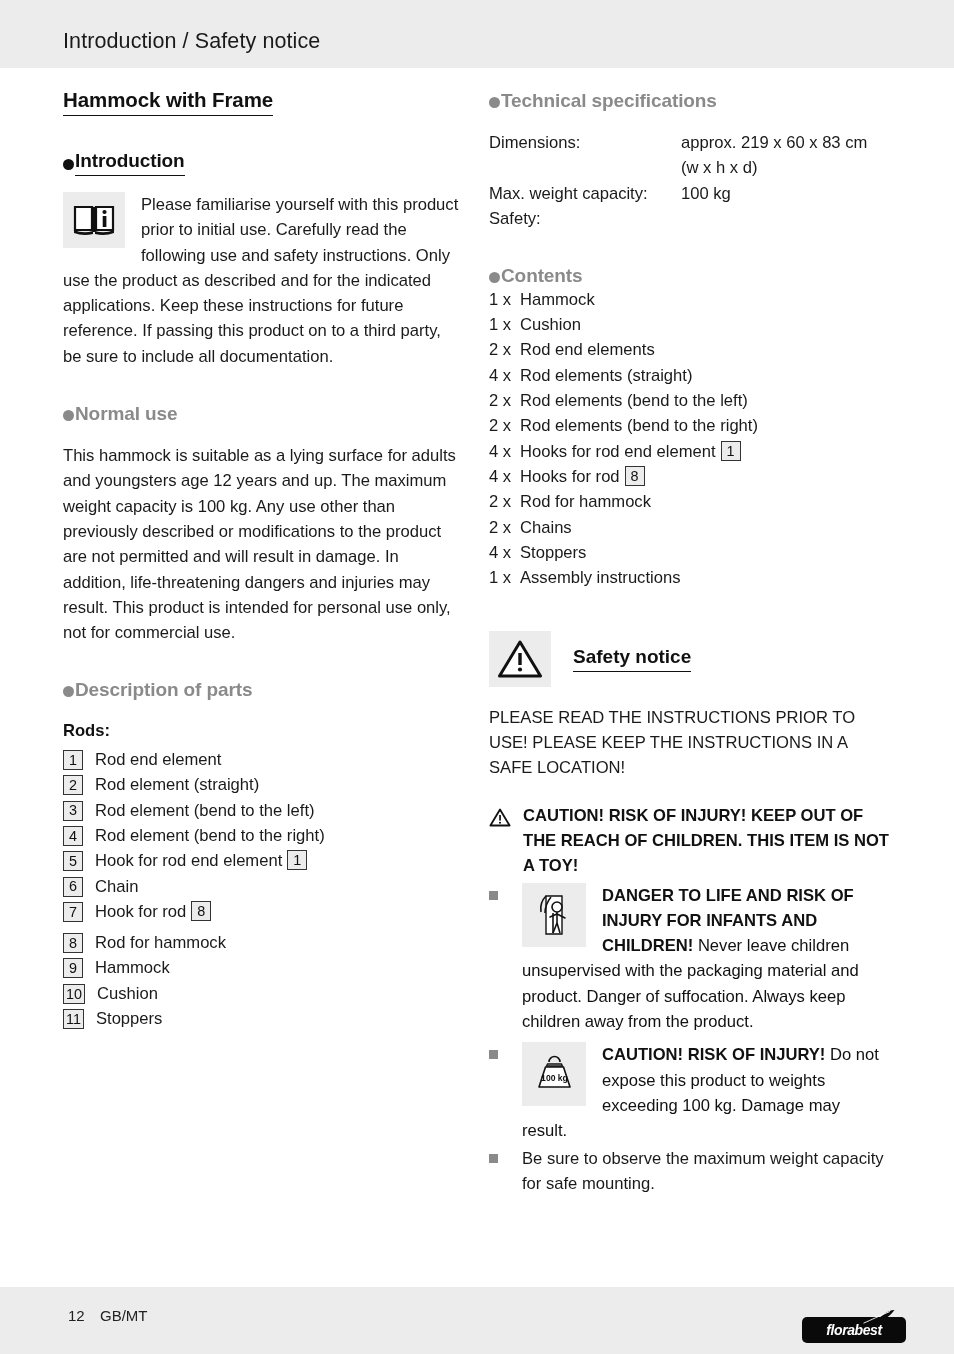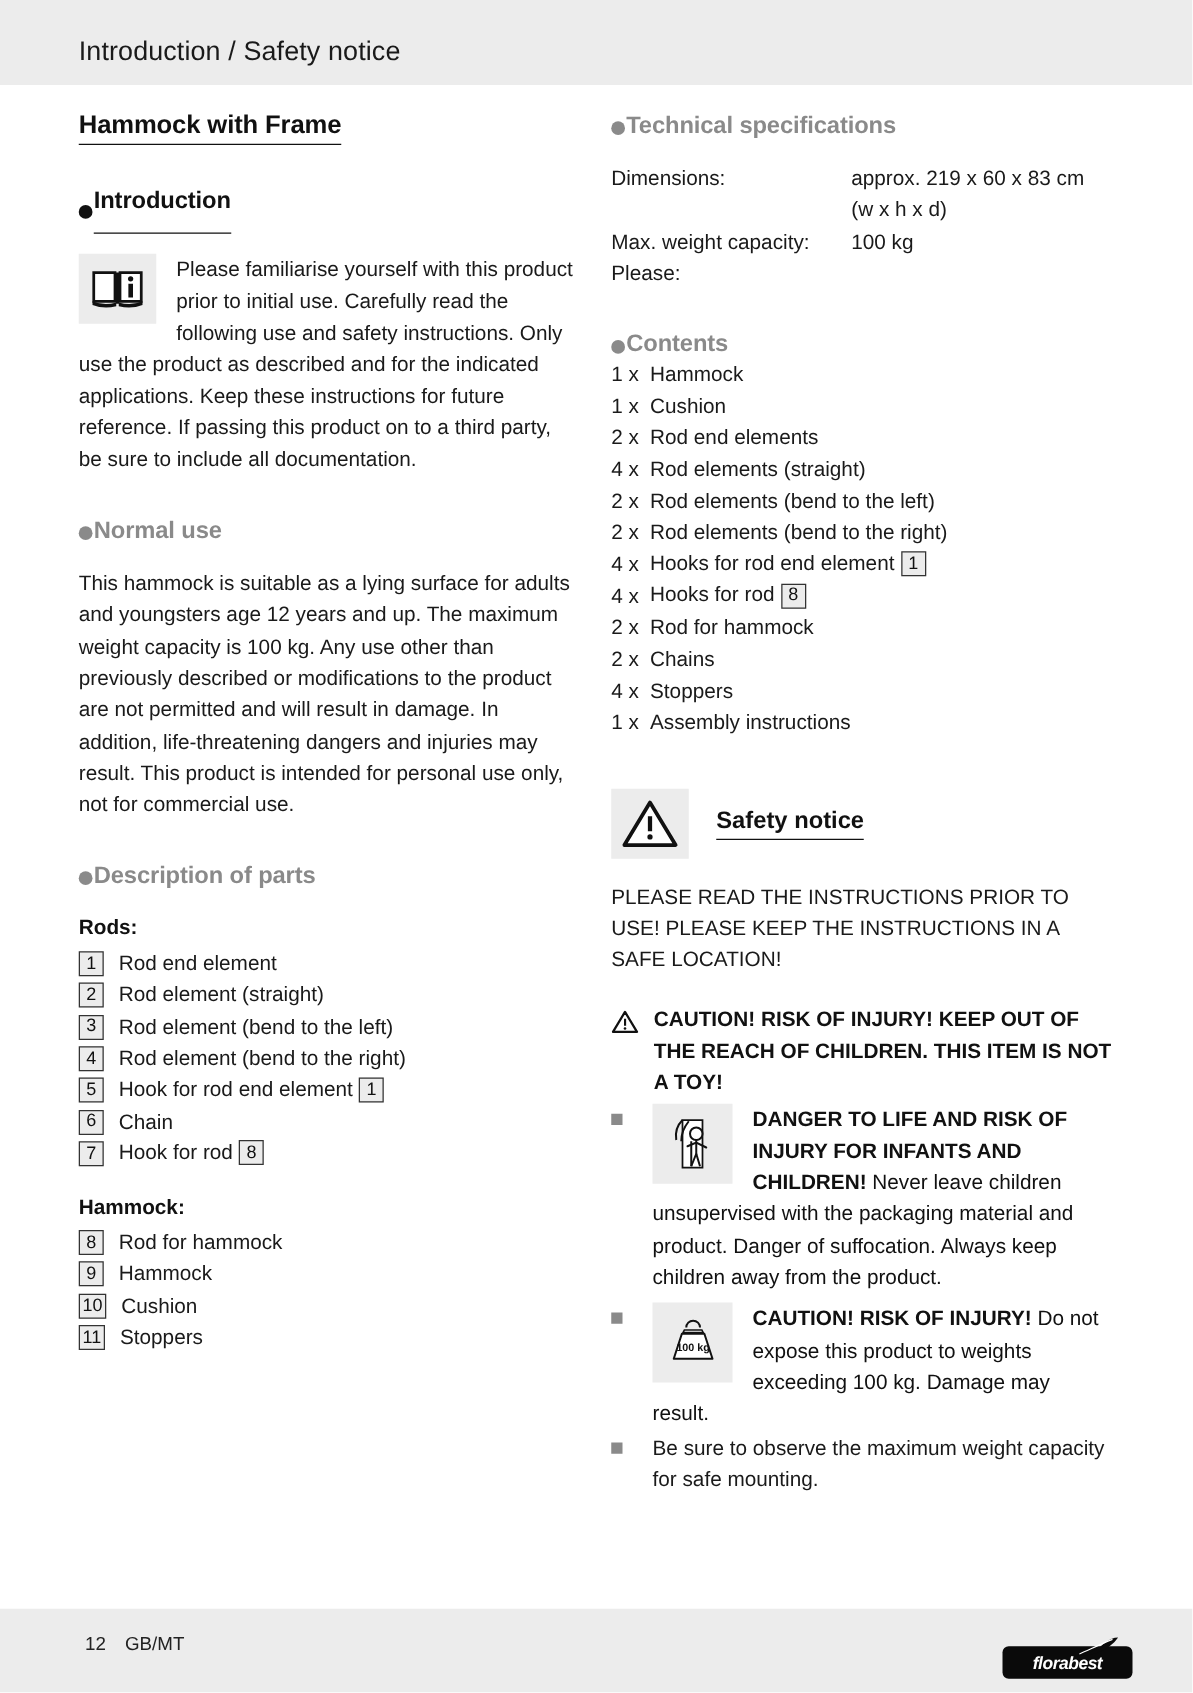--- a/index.html
+++ b/index.html
@@ -82,21 +82,21 @@
   .section-head.dark .bullet-dot { background: #111; }
   .section-title {
     font-size: 19px;
     font-weight: bold;
     color: #8a8a8a;
     letter-spacing: -0.1px;
   }
   .section-head.dark .section-title {
     color: #111;
     border-bottom: 1.6px solid #111;
-    padding-bottom: 14px;
+    padding-bottom: 3px;
   }
 
   
   .body-text {
     font-size: 16.6px;
     line-height: 25.3px;
     color: #1a1a1a;
     margin-top: 18px;
     text-align: left;
   }
@@ -390,21 +390,20 @@
         <div class="part-row">
           <span class="numbox">6</span>
           <span class="part-label">Chain</span>
         </div>
         <div class="part-row">
           <span class="numbox">7</span>
           <span class="part-label">Hook for rod<span class="numbox inline">8</span></span>
         </div>
       </div>
 
-    <div class="sub-head">Hammock:</div>
     <div class="part-list" id="hammock-list">
         <div class="part-row">
           <span class="numbox">8</span>
           <span class="part-label">Rod for hammock</span>
         </div>
         <div class="part-row">
           <span class="numbox">9</span>
           <span class="part-label">Hammock</span>
         </div>
         <div class="part-row">
@@ -429,21 +428,21 @@
         <div class="spec-row">
           <span class="spec-key">Dimensions:</span>
           <span class="spec-val">approx. 219 x 60 x 83 cm
 (w x h x d)</span>
         </div>
         <div class="spec-row">
           <span class="spec-key">Max. weight capacity:</span>
           <span class="spec-val">100 kg</span>
         </div>
         <div class="spec-row">
-          <span class="spec-key">Please:</span>
+          <span class="spec-key">Safety:</span>
         </div>
       </div>
 
     <div class="section-head">
       <span class="bullet-dot"></span>
       <span class="section-title">Contents</span>
     </div>
     <div class="contents-list" id="contents-list">
         <div class="content-row">
           <span class="qty">1 x</span>

